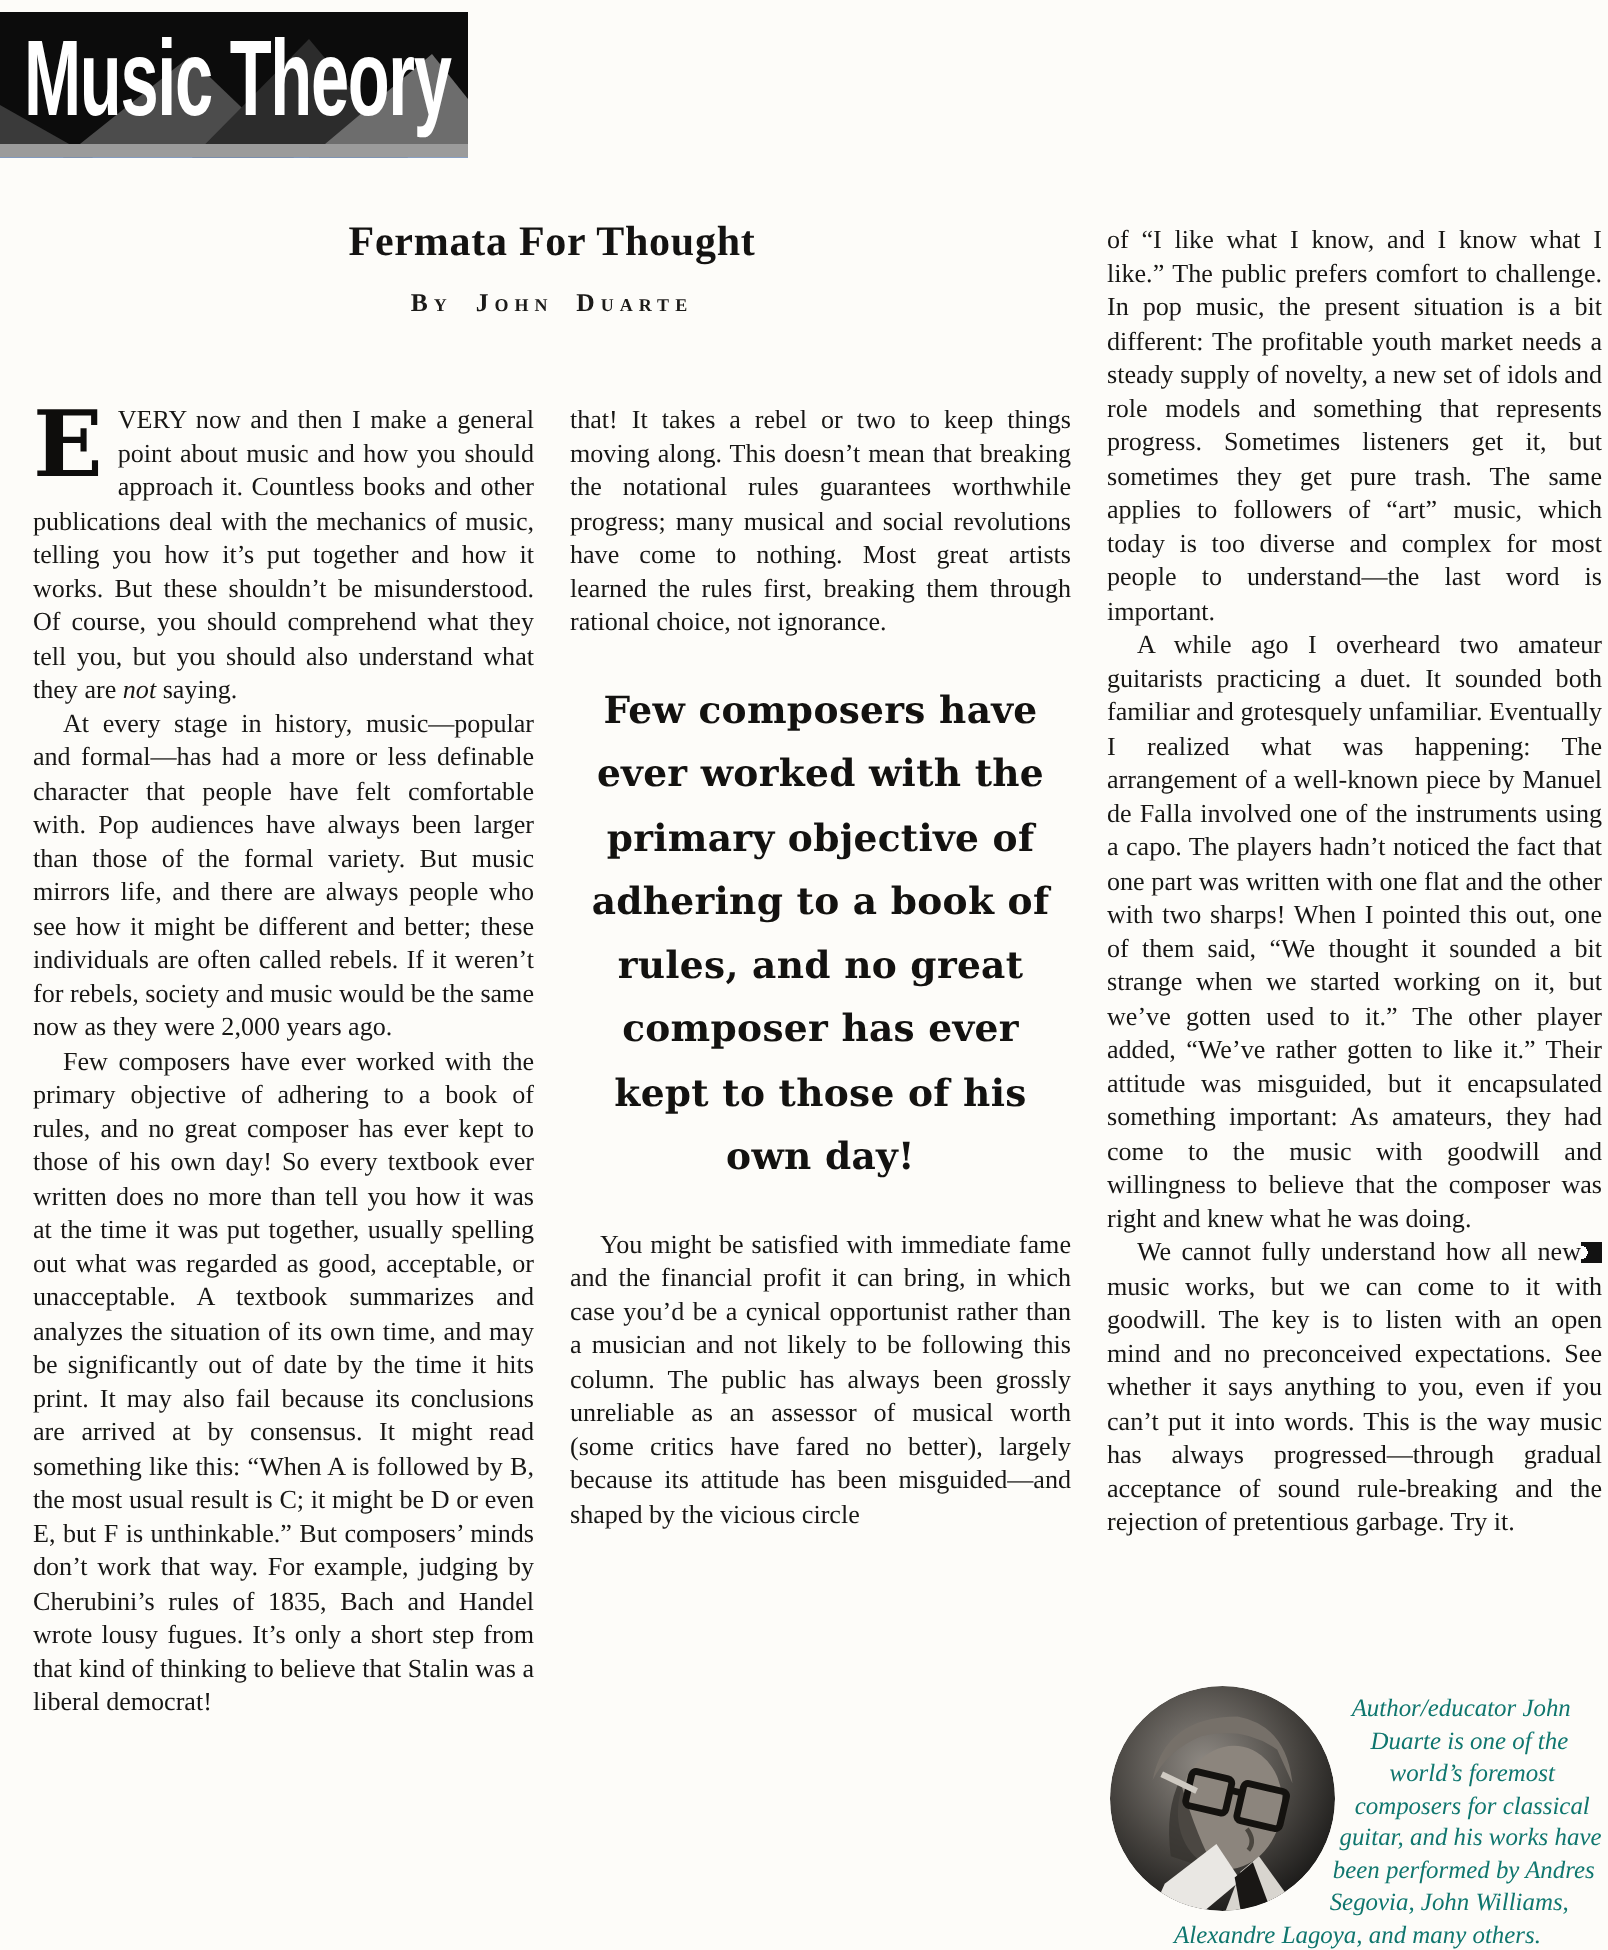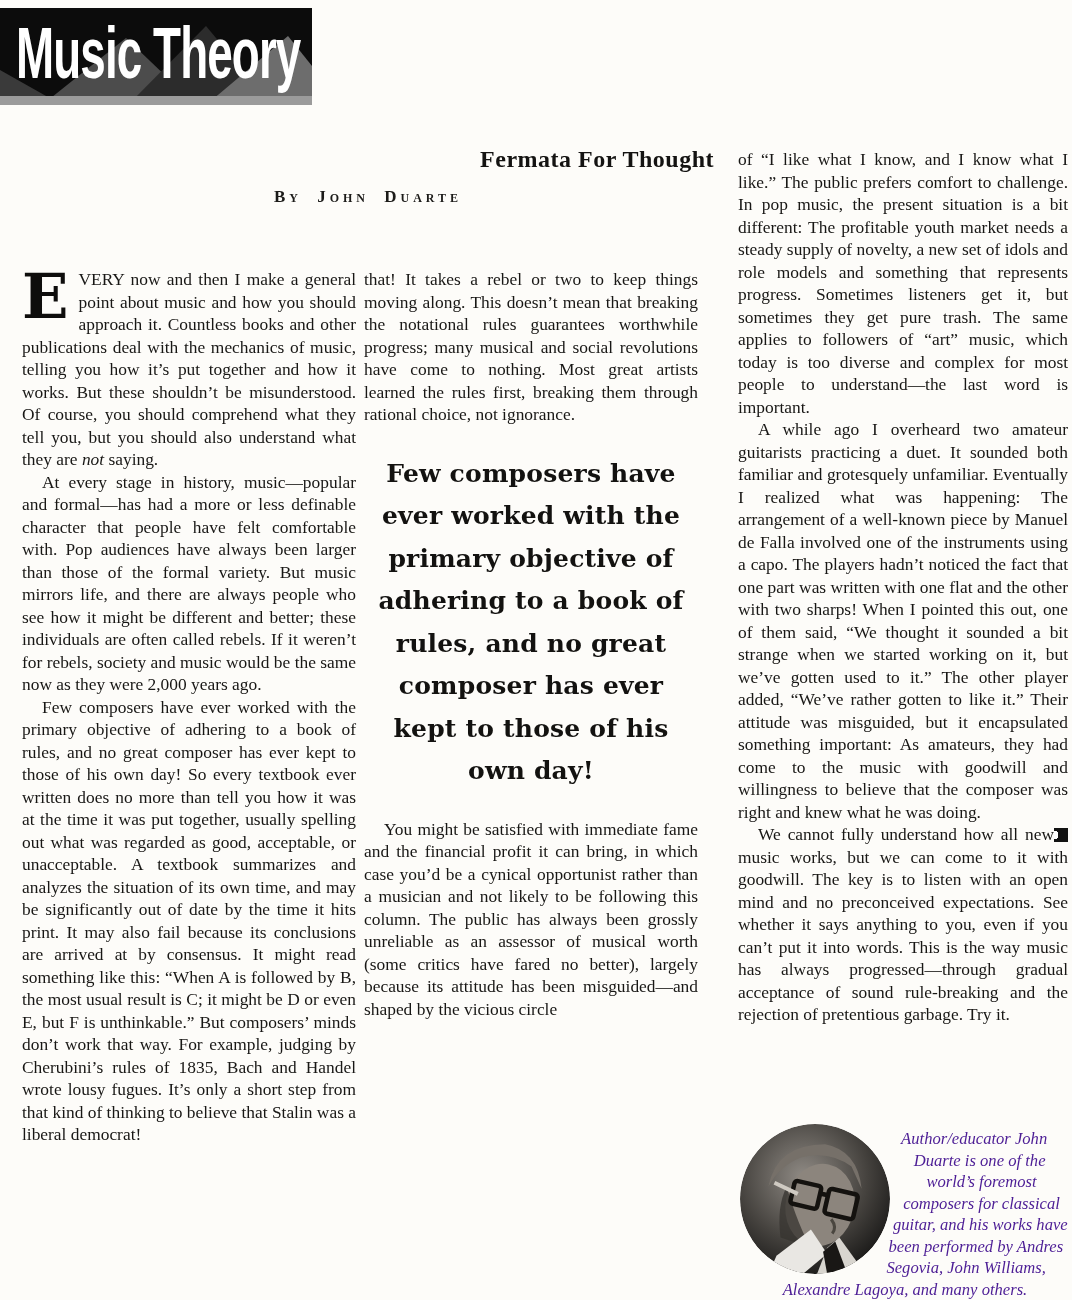--- a/index.html
+++ b/index.html
@@ -20,34 +20,34 @@
     position:absolute;left:16px;top:4px;
     font-family:"Liberation Sans",sans-serif;
     font-weight:bold;font-size:52px;color:#ffffff;
     letter-spacing:-1px;white-space:nowrap;
     transform:scale(0.88,1.38);transform-origin:left top;
   }
 
   
   .article-header{position:absolute;left:22px;top:146px;width:692px;text-align:center;}
   .title{
-    margin:0;font-size:24px;font-weight:bold;color:#141312;
-    font-family:"Liberation Serif",serif;letter-spacing:0.5px;text-align:right;
+    margin:0;font-size:28px;font-weight:bold;color:#141312;
+    font-family:"Liberation Serif",serif;letter-spacing:0.5px;
   }
   .byline{
     margin-top:14px;font-size:17px;font-variant:small-caps;
     letter-spacing:4px;word-spacing:7px;color:#1c1b19;font-weight:bold;
   }
 
   
   .col{position:absolute;font-size:17.4px;line-height:22.5px;text-align:justify;}
   .col p{margin:0;}
   .col p.indent{text-indent:20px;}
   .col1{left:22px;top:268px;width:334px;}
-  .col2{left:364px;top:268px;width:334px;}
+  .col2{left:380px;top:268px;width:334px;}
   .col3{left:738px;top:148px;width:330px;}
 
   .dropcap{
     float:left;
     font-family:"DejaVu Serif",serif;
     font-weight:900;
     font-size:61px;line-height:50px;
     padding:4px 10px 0 0;
     color:#0e0d0c;
   }
@@ -71,21 +71,21 @@
   
   .bio{position:absolute;left:740px;top:1120px;width:330px;}
   .photo{
     float:left;width:150px;height:150px;border-radius:50%;
     shape-outside:circle(78px at 75px 75px);
     margin:4px 6px 2px 0;overflow:hidden;
   }
   .bio-text{
     margin:0;padding-top:8px;
     font-style:italic;font-size:16.6px;line-height:21.5px;
-    text-align:center;color:#4c1d95;
+    text-align:center;color:#0f766e;
   }
 </style>
 </head>
 <body>
 
 <div class="page">
 
   <header class="banner">
     <svg width="312" height="97" viewBox="0 0 312 97" aria-hidden="true">
       <rect width="312" height="97" fill="#0c0c0c"></rect>

